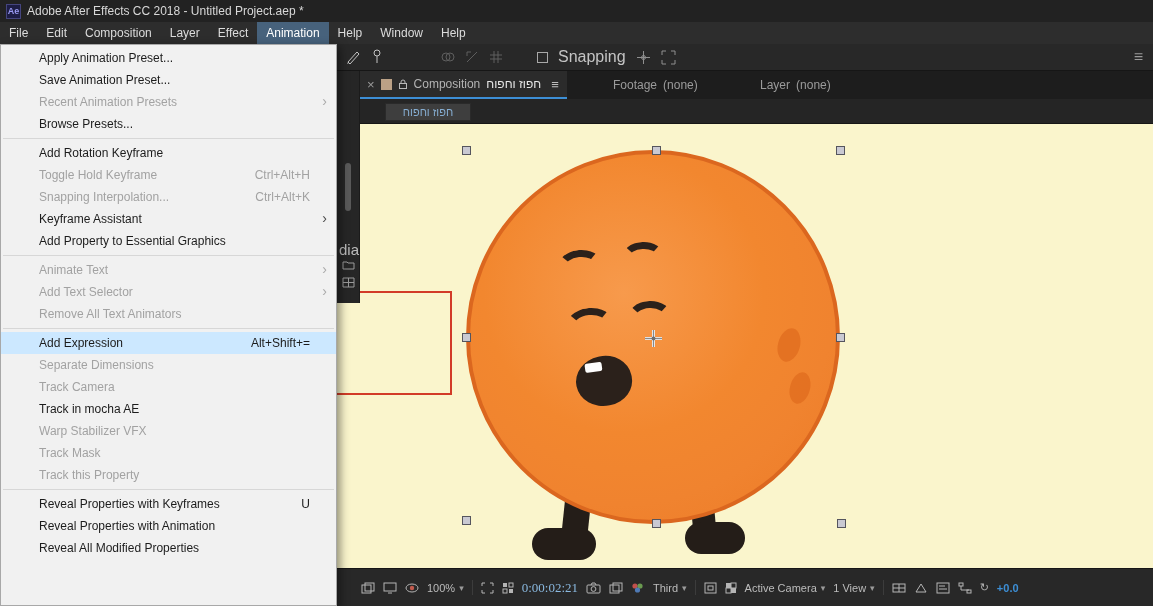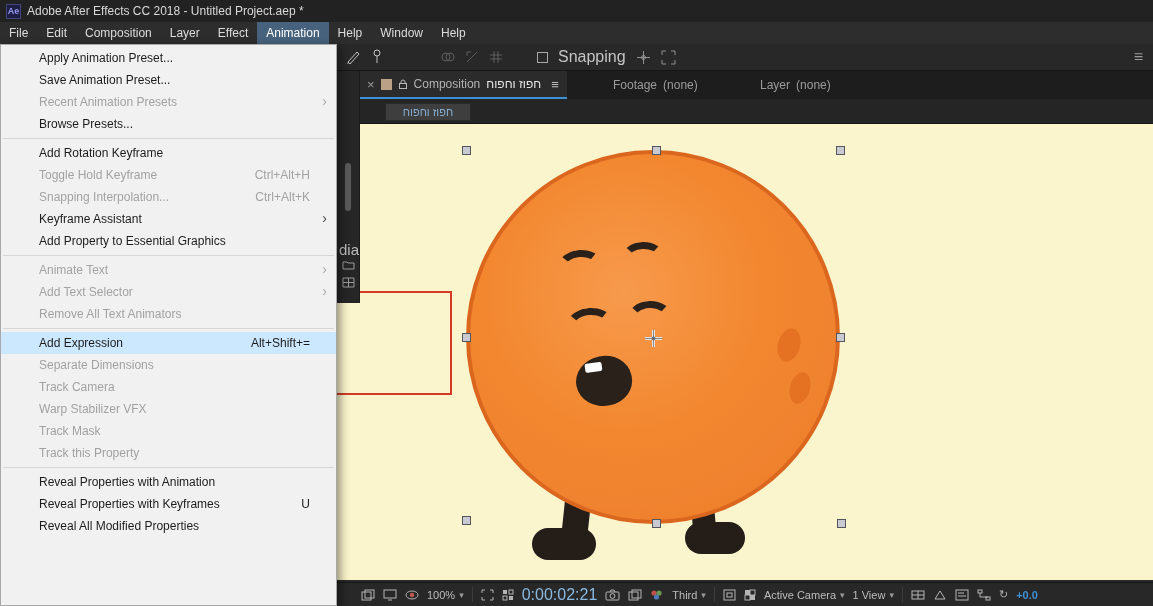--- a/index.html
+++ b/index.html
@@ -60,24 +60,24 @@
   #mouth{position:absolute;left:110px;top:206px;width:56px;height:50px;background:var(--face_black);
     border-radius:50% 50% 48% 52%;transform:rotate(-12deg)}
   #tooth{position:absolute;left:12px;top:5px;width:17px;height:9px;background:#fdfdfd;border-radius:2px;transform:rotate(4deg)}
   .spot{position:absolute;background:#e26f20;border-radius:50%;transform:rotate(15deg);opacity:.85}
 
   
   .hd{position:absolute;width:9px;height:9px;background:#c9c9d2;border:1px solid #55555e;z-index:5}
   #anchor{position:absolute;left:308px;top:206px;width:17px;height:17px;z-index:5}
 
   
-  #statusbar{position:absolute;left:0;bottom:0;right:0;height:24px;background:#282828;border-top:1px solid #161616;
+  #statusbar{position:absolute;left:0;bottom:0;right:0;height:38px;background:#282828;border-top:1px solid #161616;
     display:flex;align-items:center;gap:8px;padding:0 8px 0 24px;color:#bcbcbc;font-size:11px;white-space:nowrap}
   #statusbar .sepv{width:1px;height:15px;background:#3c3c3c}
-  #statusbar .tc{font-family:Liberation Sans, sans-serif;font-size:16px;color:var(--timecode_blue)}
+  #statusbar .tc{font-family:Liberation Serif, serif;font-size:13px;color:var(--timecode_blue)}
   #statusbar .exp{color:var(--exposure_blue);font-weight:bold}
   .caret{color:#9a9a9a;font-size:9px;margin-left:2px}
   .ddl{display:flex;align-items:center;gap:2px}
   svg.ic{display:block}
 
   
   #ddmenu{position:absolute;left:0;top:44px;width:337px;height:562px;background:#f1f1f1;border:1px solid #a8a8a8;
     box-shadow:3px 3px 9px rgba(0,0,0,.45);z-index:60;padding-top:2px;font-size:12px;color:#1c1c1c}
   .mi{height:22px;display:flex;align-items:center;padding:0 26px 0 38px;position:relative}
   .mi .sc{margin-left:auto;color:#1c1c1c}
@@ -359,35 +359,38 @@
     <div class="mi hl">
       <span>Add Expression</span>
       <span class="sc">Alt+Shift+=</span>
     </div>
     <div class="mi dis">
       <span>Separate Dimensions</span>
     </div>
     <div class="mi dis">
       <span>Track Camera</span>
     </div>
+    <div class="mi">
+      <span>Track in mocha AE</span>
+    </div>
     <div class="mi dis">
       <span>Warp Stabilizer VFX</span>
     </div>
     <div class="mi dis">
       <span>Track Mask</span>
     </div>
     <div class="mi dis">
       <span>Track this Property</span>
     </div>
     <div class="msep"></div>
-    <div class="mi">
-      <span>Reveal Properties with Animation</span>
-    </div>
     <div class="mi">
       <span>Reveal Properties with Keyframes</span>
       <span class="sc">U</span>
     </div>
     <div class="mi">
+      <span>Reveal Properties with Animation</span>
+    </div>
+    <div class="mi">
       <span>Reveal All Modified Properties</span>
     </div>
   </div>
 
 </div>
 
 </body></html>

